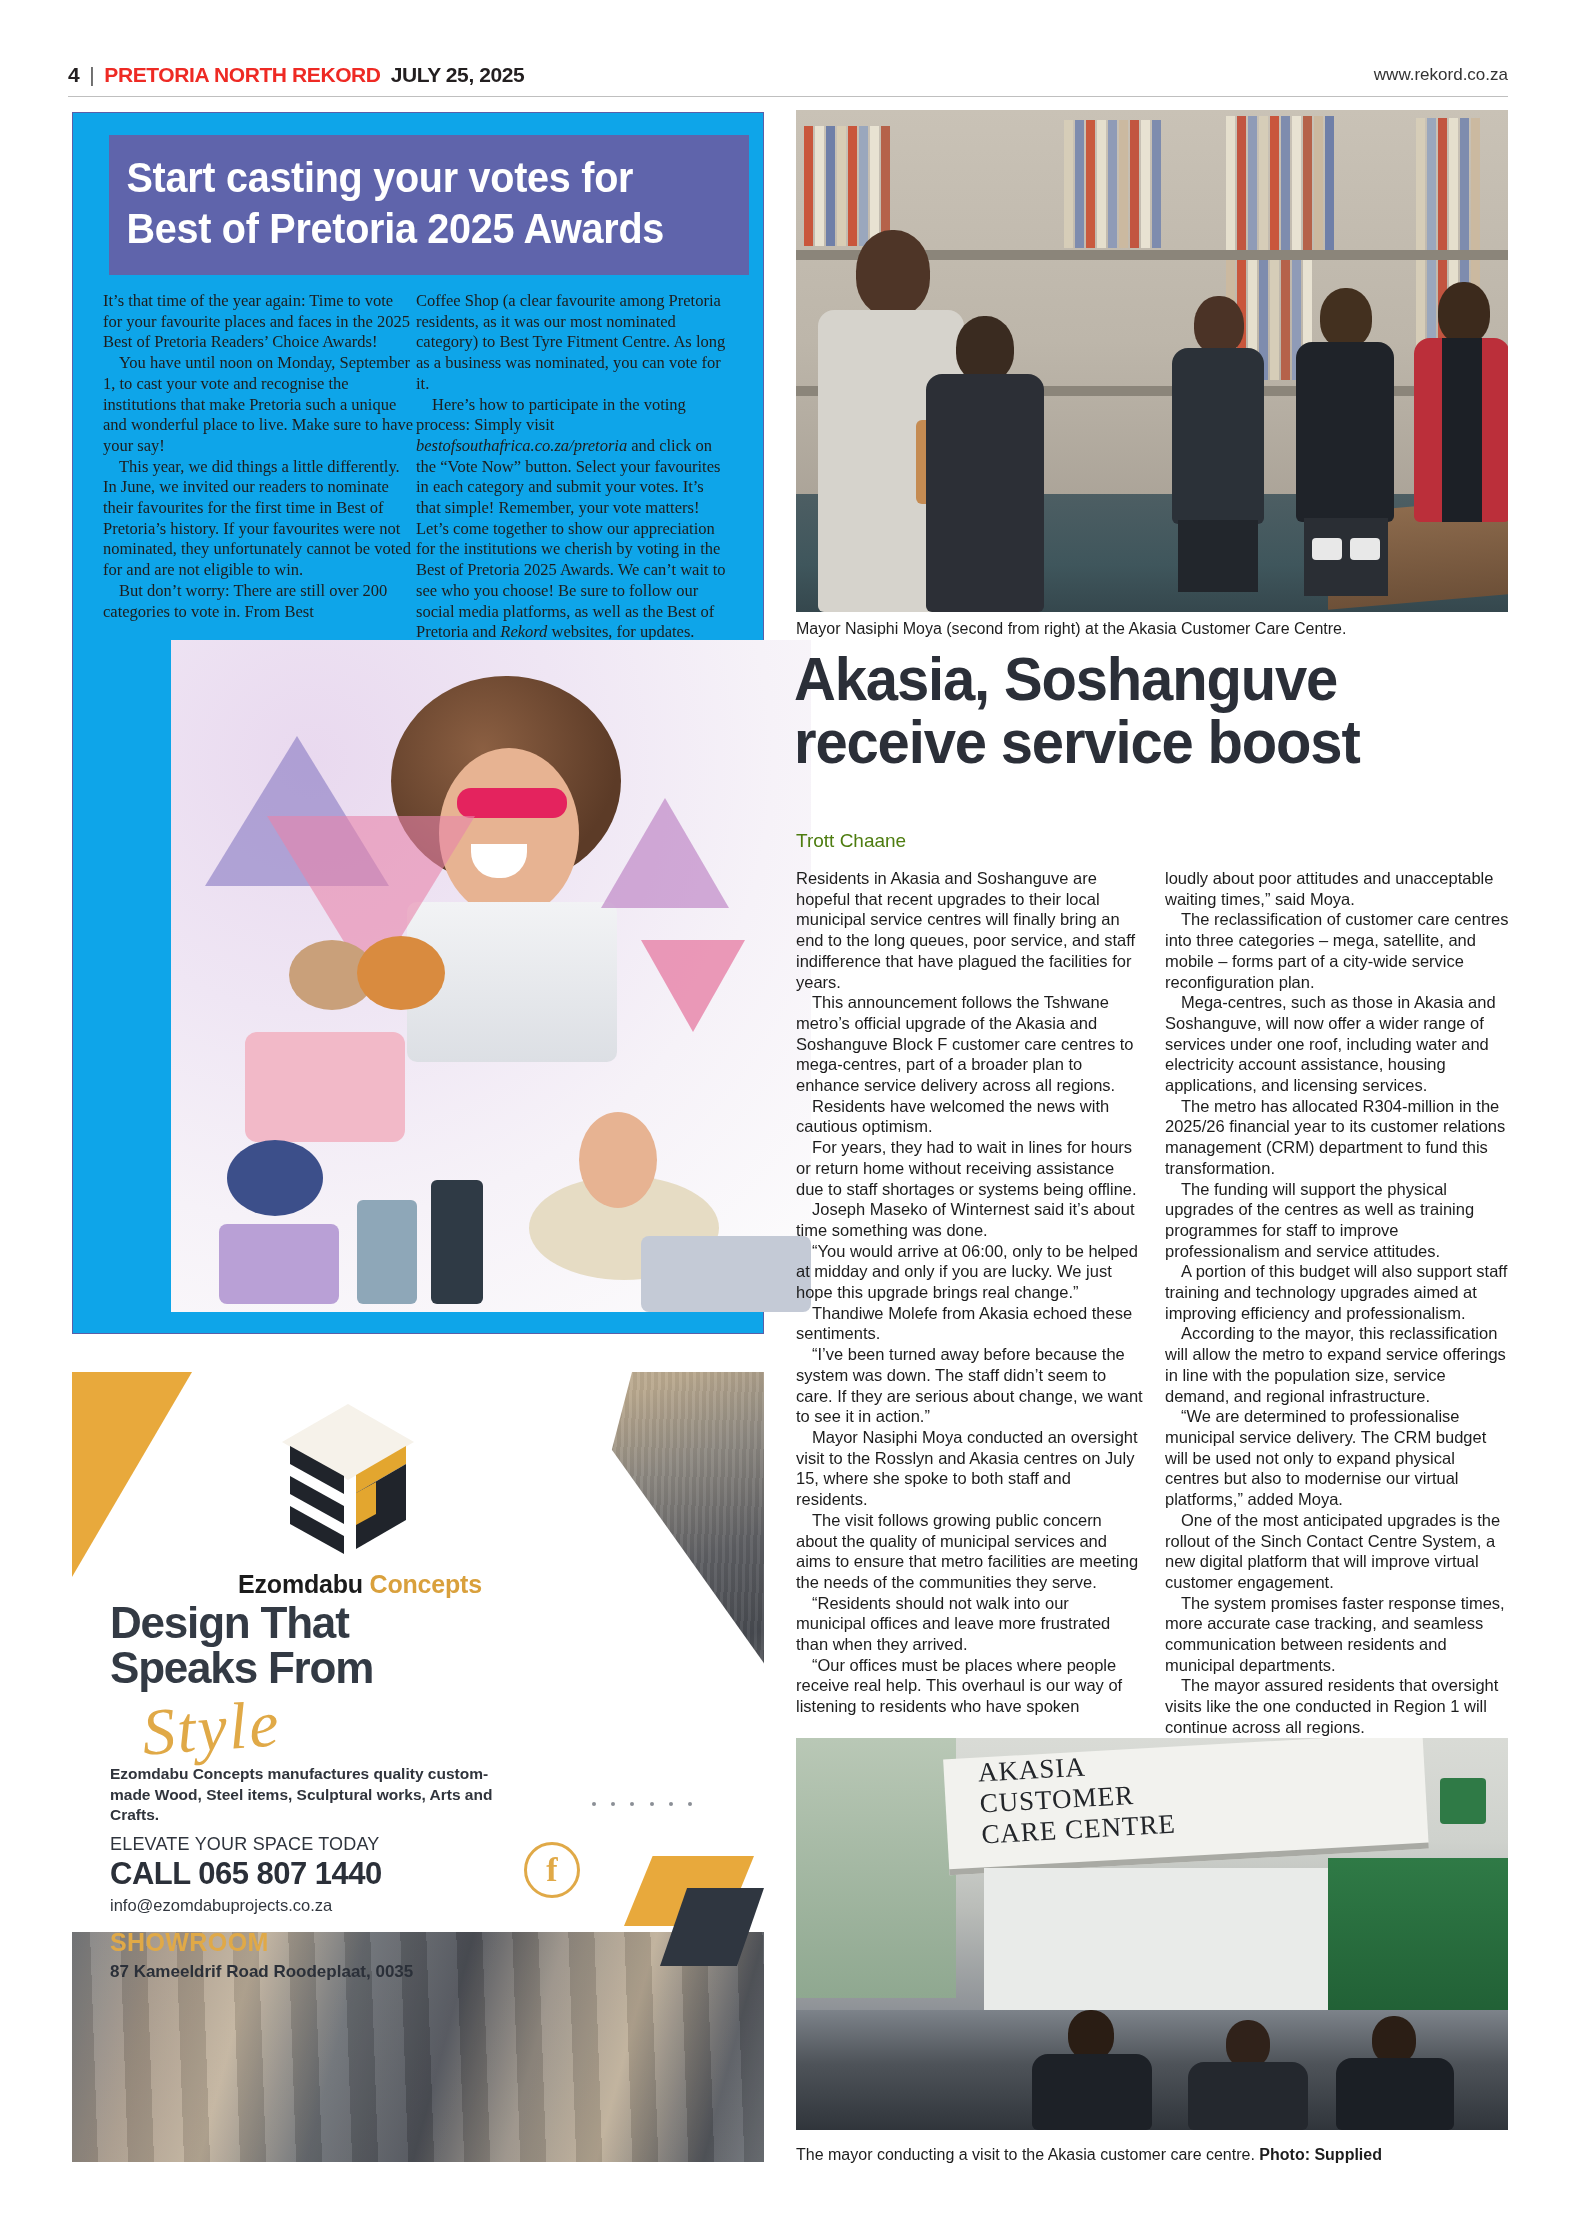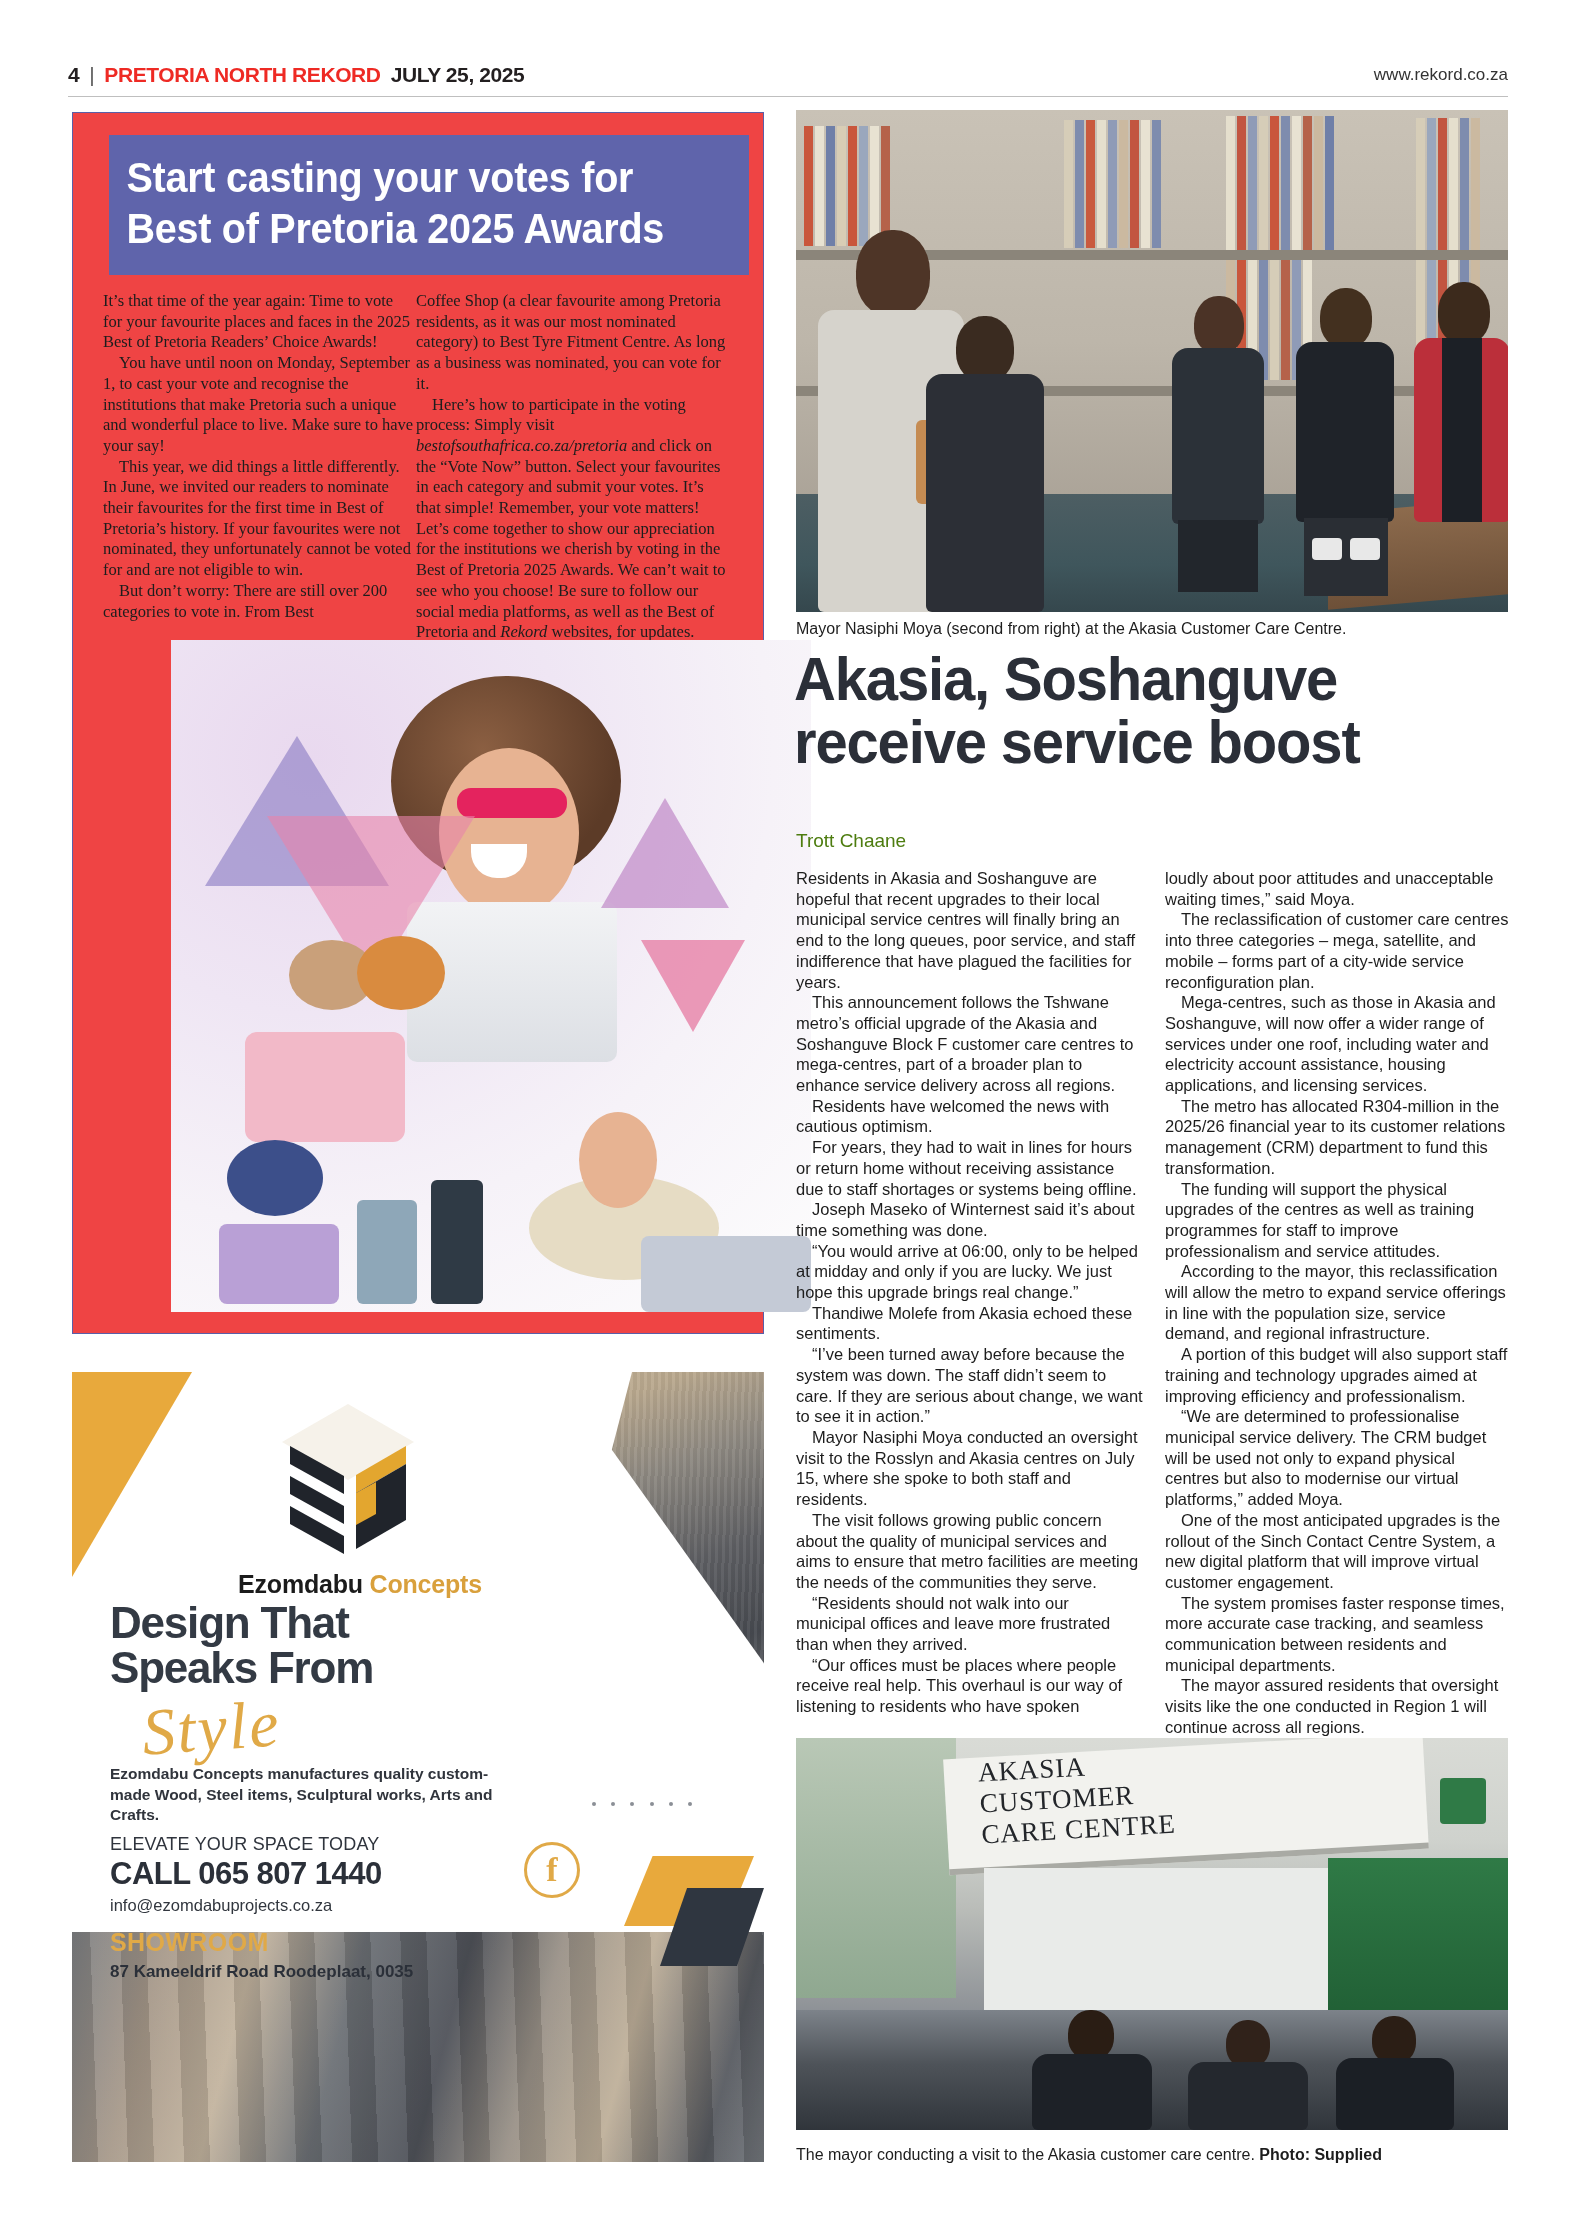--- a/index.html
+++ b/index.html
@@ -47,21 +47,21 @@
     left: 68px; top: 96px; width: 1440px; height: 1px;
     background: #bfbfbf;
   }
 
   
   .left-article {
     position: absolute;
     left: 72px; top: 112px;
     width: 692px; height: 1222px;
     border: 1.5px solid #5a5fa8;
-    background: #ef4444;
+    background: #0ea5e9;
   }
   .lead-band {
     position: absolute;
     left: 36px; top: 22px;
     width: 640px; height: 140px;
     background: #5f64ab;
   }
   .lead-band h1 {
     font-family: "Liberation Sans", sans-serif;
     font-weight: bold;
@@ -594,22 +594,22 @@
       <p class="ind">The visit follows growing public concern about the quality of municipal services and aims to ensure that metro facilities are meeting the needs of the communities they serve.</p>
       <p class="ind">“Residents should not walk into our municipal offices and leave more frustrated than when they arrived.</p>
       <p class="ind">“Our offices must be places where people receive real help. This overhaul is our way of listening to residents who have spoken</p>
     </div>
     <div class="main-col">
       <p>loudly about poor attitudes and unacceptable waiting times,” said Moya.</p>
       <p class="ind">The reclassification of customer care centres into three categories – mega, satellite, and mobile – forms part of a city-wide service reconfiguration plan.</p>
       <p class="ind">Mega-centres, such as those in Akasia and Soshanguve, will now offer a wider range of services under one roof, including water and electricity account assistance, housing applications, and licensing services.</p>
       <p class="ind">The metro has allocated R304-million in the 2025/26 financial year to its customer relations management (CRM) department to fund this transformation.</p>
       <p class="ind">The funding will support the physical upgrades of the centres as well as training programmes for staff to improve professionalism and service attitudes.</p>
+      <p class="ind">A portion of this budget will also support staff training and technology upgrades aimed at improving efficiency and professionalism.</p>
       <p class="ind">According to the mayor, this reclassification will allow the metro to expand service offerings in line with the population size, service demand, and regional infrastructure.</p>
-      <p class="ind">A portion of this budget will also support staff training and technology upgrades aimed at improving efficiency and professionalism.</p>
       <p class="ind">“We are determined to professionalise municipal service delivery. The CRM budget will be used not only to expand physical centres but also to modernise our virtual platforms,” added Moya.</p>
       <p class="ind">One of the most anticipated upgrades is the rollout of the Sinch Contact Centre System, a new digital platform that will improve virtual customer engagement.</p>
       <p class="ind">The system promises faster response times, more accurate case tracking, and seamless communication between residents and municipal departments.</p>
       <p class="ind">The mayor assured residents that oversight visits like the one conducted in Region 1 will continue across all regions.</p>
       <p class="ind">“We are not just making announcements, we are following through. Service delivery is a right, not a privilege,” she said.</p>
     </div>
   </div>
 
   <div class="photo-bottom">
     <div class="pb-wall"></div>

